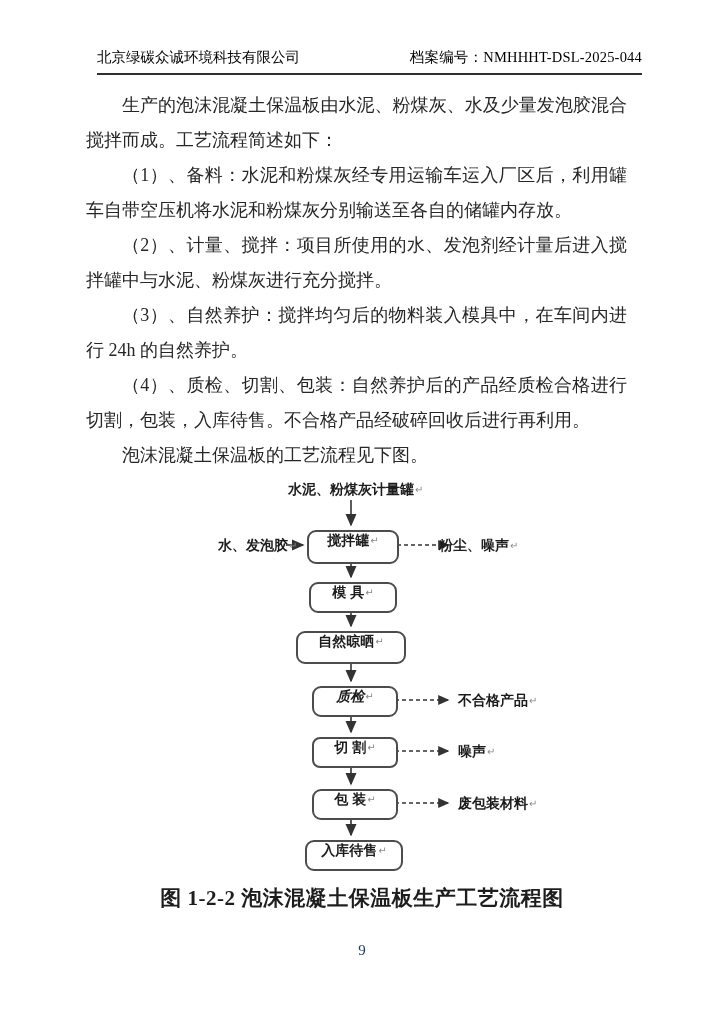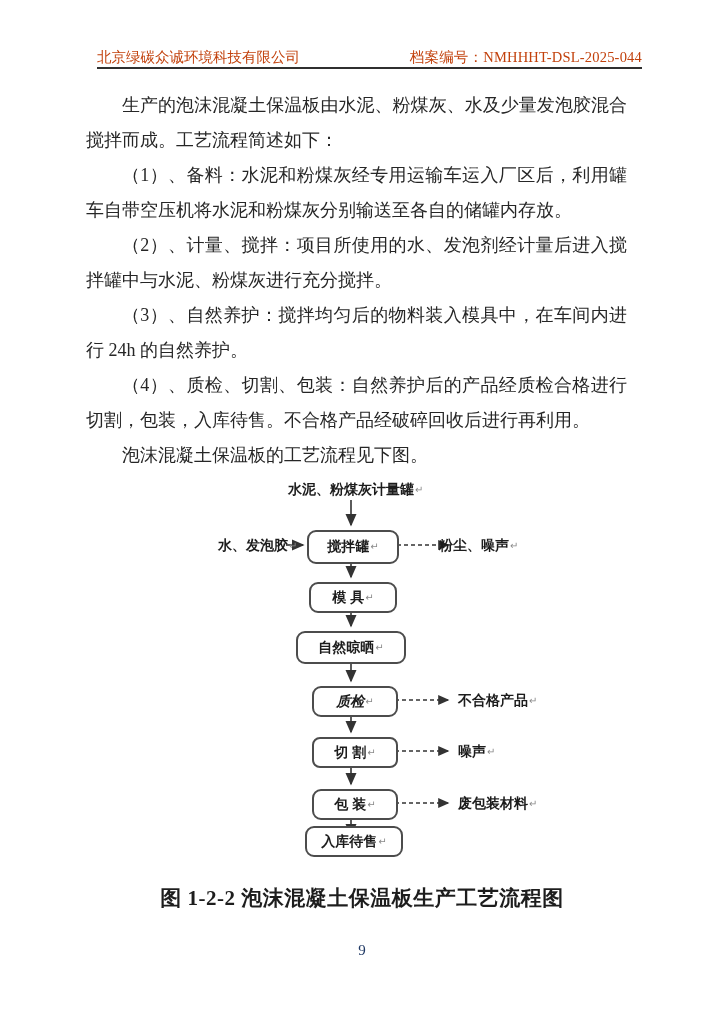--- a/index.html
+++ b/index.html
@@ -9,23 +9,23 @@
     background:#ffffff;
     font-family:"Liberation Serif","DejaVu Serif",serif;
     color:#262626;
     overflow:hidden;
     box-shadow:0 0 4px rgba(0,0,0,.25);
   }
   
   .hdr{
     position:absolute;left:97px;top:48px;width:545px;
     display:flex;justify-content:space-between;align-items:flex-end;
-    font-size:14.5px;color:#c2410c;
+    font-size:14.5px;color:#000000;
     border-bottom:2px solid #2f2f2f;
-    padding-bottom:0;
+    padding-bottom:6px;
   }
   .hdr .right{letter-spacing:.2px;}
   
   .bodytext{
     position:absolute;left:86px;top:88px;width:541px;
     font-size:18px;line-height:35px;text-align:justify;
   }
   .bodytext p{margin:0;text-indent:2em;}
   
   .flow{position:absolute;left:0;top:478px;width:724px;height:400px;}
@@ -33,21 +33,21 @@
   .flabel{
     position:absolute;
     font-family:Liberation Sans, sans-serif;
     font-size:14px;color:#1c1c1c;white-space:nowrap;
     font-weight:bold;
   }
   .fbox{
     position:absolute;
     border:2px solid #4c4c4c;border-radius:9px;
     background:#fff;
-    display:flex;align-items:center;justify-content:center;
+    display:flex;align-items:flex-start;justify-content:center;
     font-family:"Liberation Sans","DejaVu Sans",sans-serif;
     font-size:14px;font-weight:bold;color:#1c1c1c;
     white-space:nowrap;
   }
   .pmark{
     font-size:10px;color:#8a8a8a;font-weight:normal;
     margin-left:1px;vertical-align:1px;
   }
   .caption{
     position:absolute;left:0;top:884px;width:724px;
@@ -122,21 +122,21 @@
     </div>
     <div class="fbox" style="left:312px;top:208px;width:82px;height:27px;font-style:italic;">
       <span><span>质检</span><span class="pmark">↵</span></span>
     </div>
     <div class="fbox" style="left:312px;top:259px;width:82px;height:27px;border-radius:8px;">
       <span><span>切 割</span><span class="pmark">↵</span></span>
     </div>
     <div class="fbox" style="left:312px;top:311px;width:82px;height:27px;">
       <span><span>包 装</span><span class="pmark">↵</span></span>
     </div>
-    <div class="fbox" style="left:305px;top:348px;width:94px;height:27px;">
+    <div class="fbox" style="left:305px;top:362px;width:94px;height:27px;">
       <span><span>入库待售</span><span class="pmark">↵</span></span>
     </div>
 
     <div class="flabel" style="left:439px;top:59px;">
       <span>粉尘、噪声</span><span class="pmark">↵</span>
     </div>
     <div class="flabel" style="left:458px;top:214px;">
       <span>不合格产品</span><span class="pmark">↵</span>
     </div>
     <div class="flabel" style="left:458px;top:265px;">

